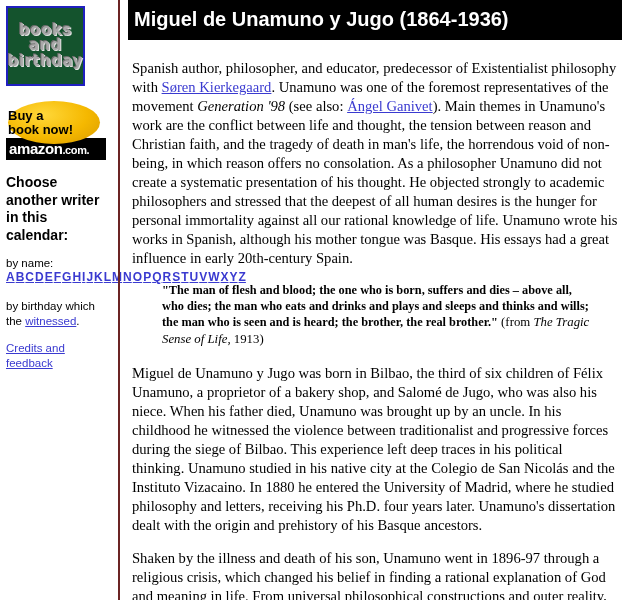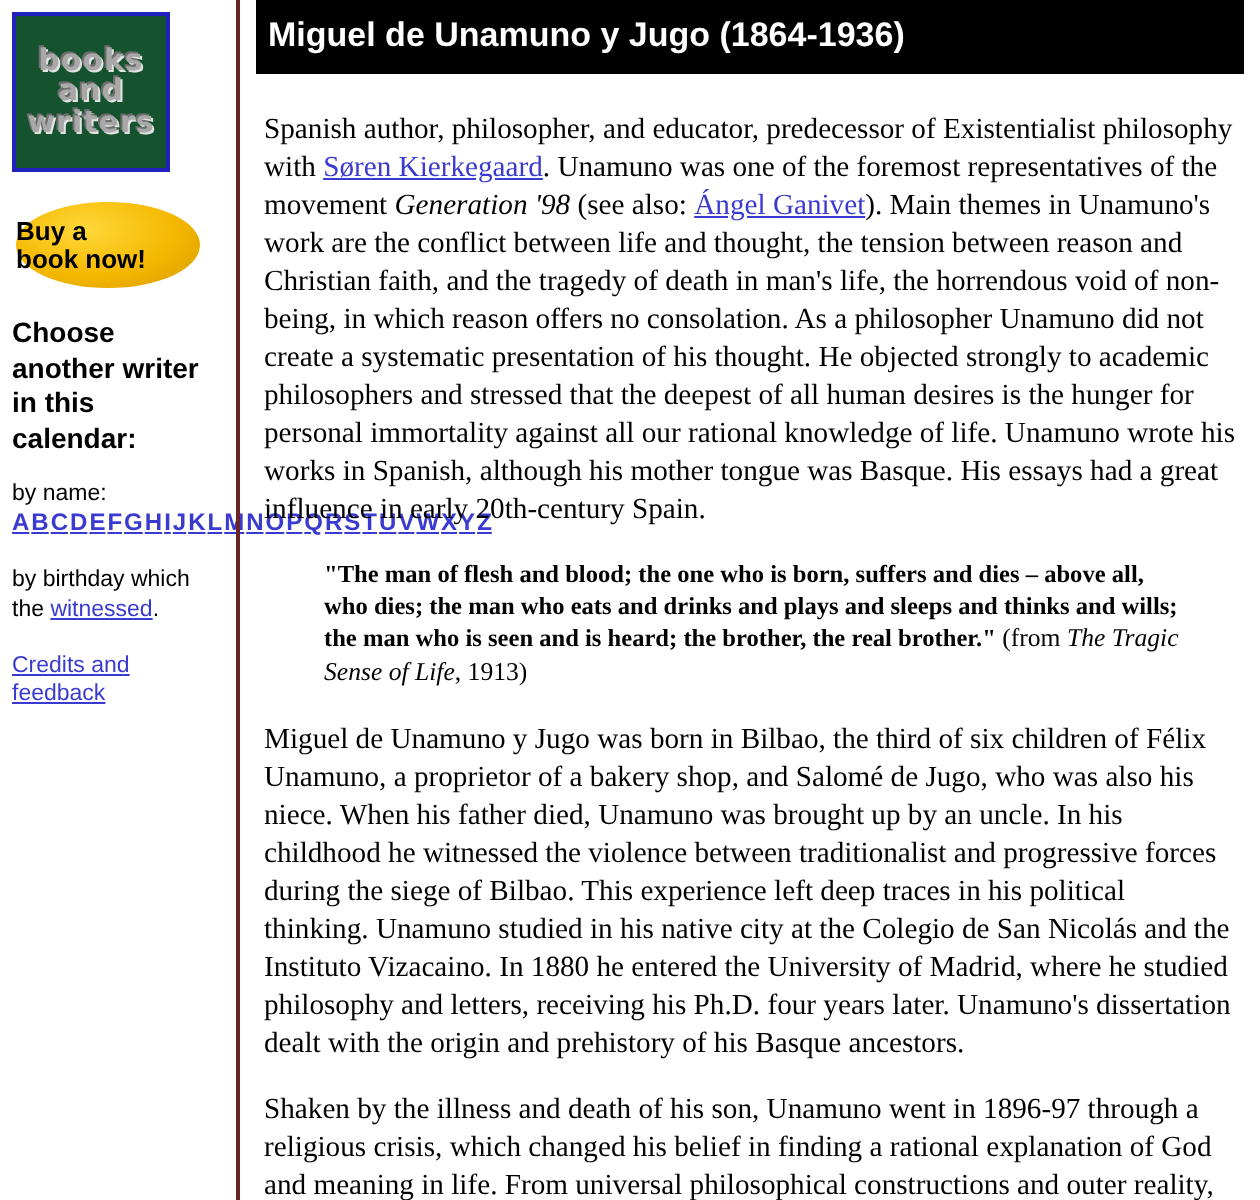--- a/index.html
+++ b/index.html
@@ -157,21 +157,21 @@
     position: absolute;
     left: 128px;
     top: 0;
     width: 496px;
   }
   .title-bar {
     background: #000;
     color: #fff;
     font-family: "Liberation Sans", sans-serif;
     font-weight: bold;
-    font-size: 17px;
+    font-size: 20px;
     padding: 8px 0 9px 6px;
     box-sizing: border-box;
     width: 494px;
   }
   .body-text {
     padding: 0 6px 0 4px;
     font-family: "Liberation Serif", serif;
     font-size: 14.6px;
     line-height: 1.30;
     color: #000;
@@ -204,28 +204,29 @@
 </head>
 <body>
 
 <div class="page">
 
   <div class="sidebar">
 
     <div class="logo-box">
       <div class="logo-word">books</div>
       <div class="logo-word">and</div>
-      <div class="logo-word">writers</div>
+      <div class="logo-word">birthday</div>
     </div>
 
     <div class="amazon-btn">
       <div class="amz-oval">
         <div>Buy a</div>
         <div>book now!</div>
       </div>
+      <div class="amz-bar"><span>amazon</span><span class="dotcom">.com.</span></div>
     </div>
 
     <div class="sb-head">Choose another writer in this calendar:</div>
 
     <div class="sb-label">by name:</div>
 
     <div class="alpha">
       <a href="#">A</a><a href="#">B</a><a href="#">C</a><a href="#">D</a><a href="#">E</a><a href="#">F</a><a href="#">G</a><a href="#">H</a><a href="#">I</a><a href="#">J</a><a href="#">K</a><a href="#">L</a><a href="#">M</a><a href="#">N</a><a href="#">O</a><a href="#">P</a><a href="#">Q</a><a href="#">R</a><a href="#">S</a><a href="#">T</a><a href="#">U</a><a href="#">V</a><a href="#">W</a><a href="#">X</a><a href="#">Y</a><a href="#">Z</a>
     </div>
 

